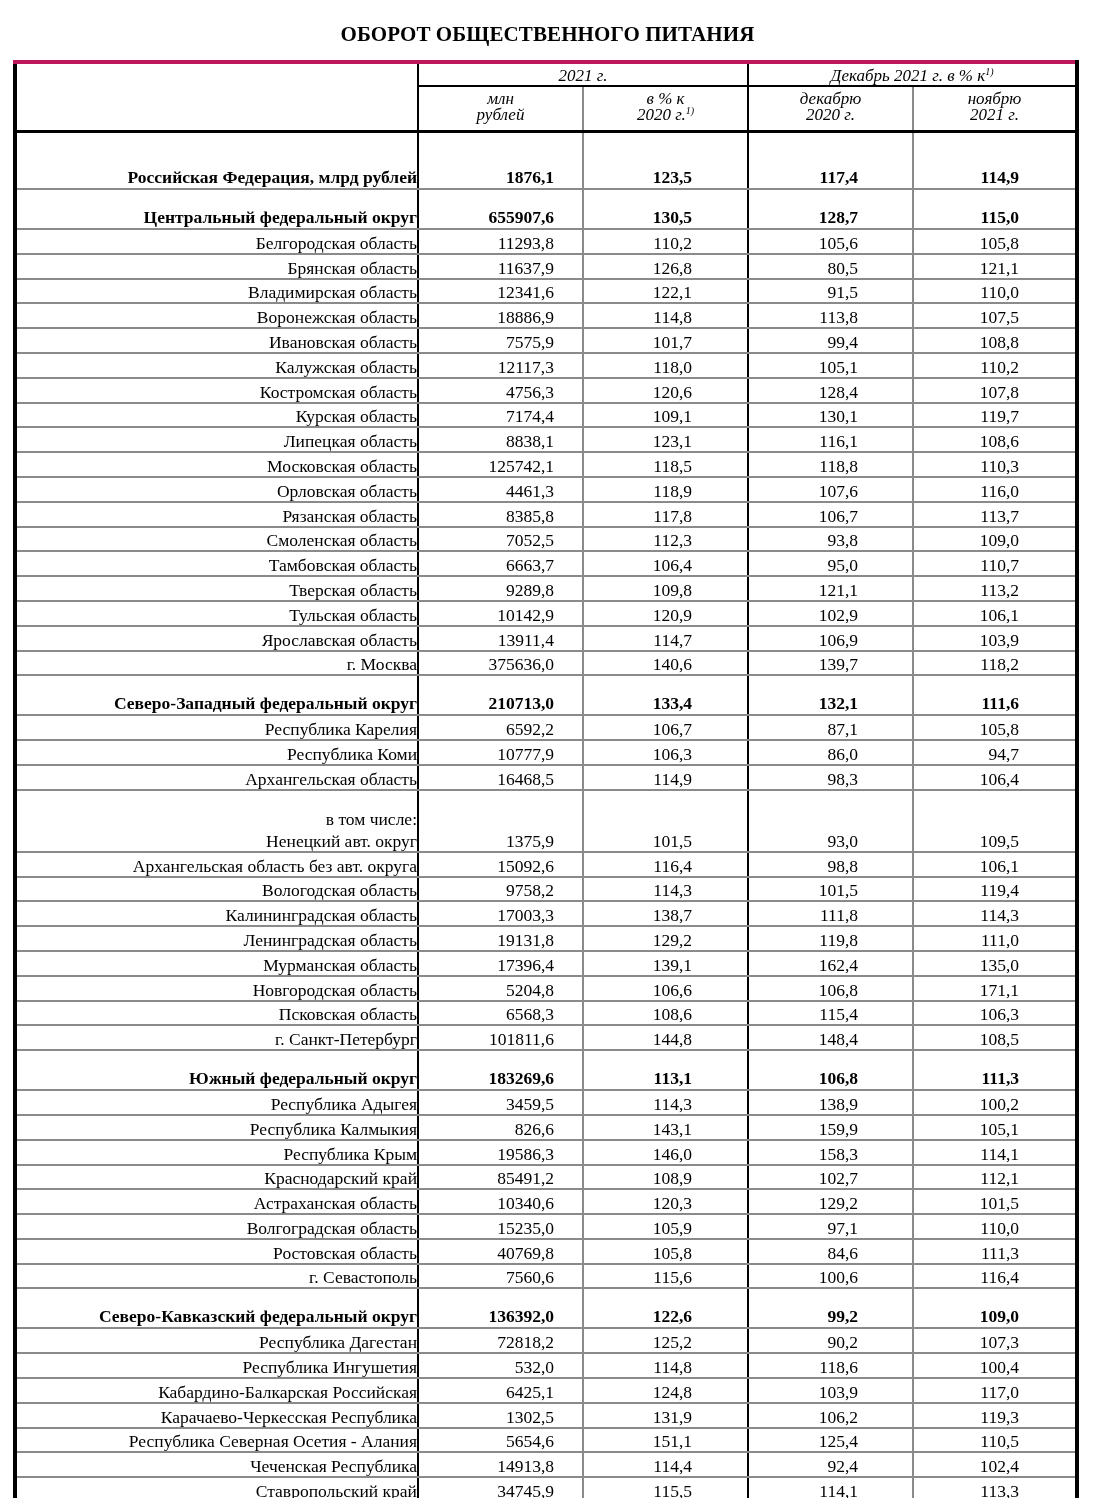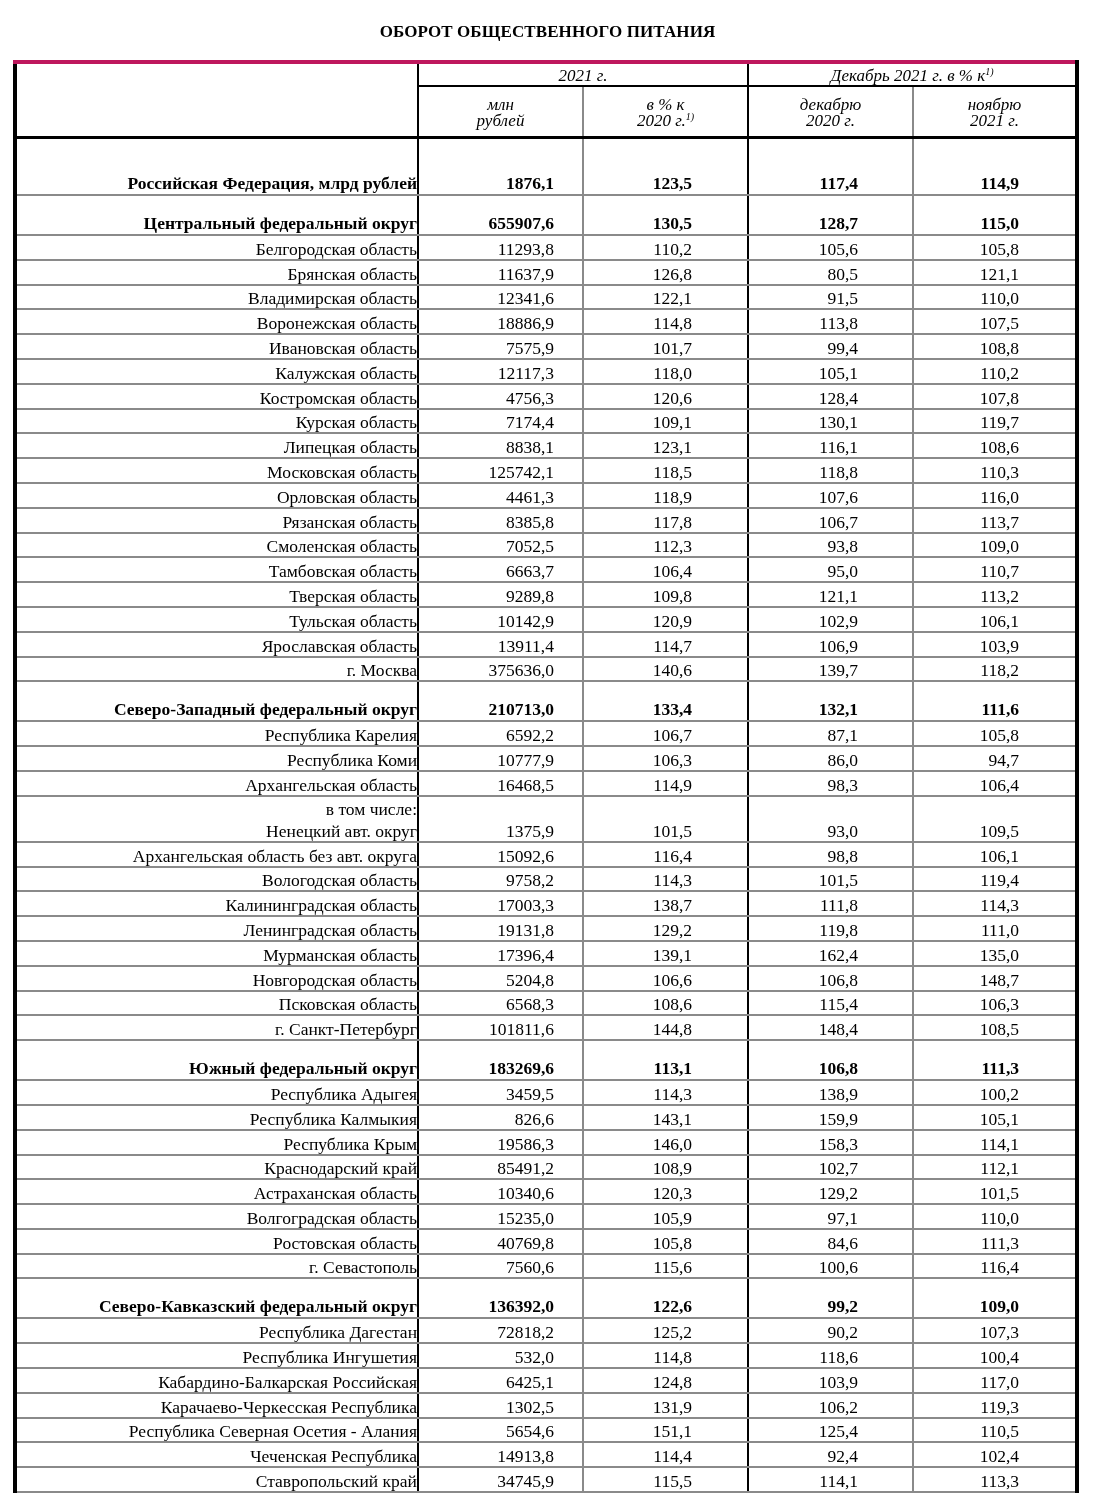--- a/index.html
+++ b/index.html
@@ -2,57 +2,57 @@
 <html><head>
 <meta charset="utf-8">
 <style>
   html, body { margin: 0; padding: 0; background: #ffffff; }
   body {
     width: 1095px; height: 1498px; position: relative; overflow: hidden;
     font-family: "Liberation Serif", "DejaVu Serif", serif; color: #000;
   }
   .title {
     position: absolute; top: 22px; left: 0; width: 1095px; text-align: center;
-    font-weight: bold; font-size: 17px; letter-spacing: 0.1px;
+    font-weight: bold; font-size: 21px; letter-spacing: 0.1px;
   }
   table.t {
     position: absolute; left: 13px; top: 60px;
     border-collapse: collapse; table-layout: fixed;
     width: 1066px;
     border-top: 4px solid #be185d; border-left: 4px solid #000; border-right: 4px solid #000;
     font-size: 17.5px;
   }
   table.t col.c0 { width: 403px; }
   table.t col.c1 { width: 165px; }
   table.t col.c2 { width: 165px; }
   table.t col.c3 { width: 165px; }
   table.t col.c4 { width: 164px; }
   td, th { padding: 0; vertical-align: bottom; line-height: 20px; }
   th { font-weight: normal; font-style: italic; font-size: 17px; text-align: center; }
   .h1 th { height: 21px; border-bottom: 2px solid #000; line-height: 18px; }
-  .h2 th { height: 39px; border-bottom: 3px solid #000; line-height: 16px; vertical-align: top; padding-top: 10px; }
+  .h2 th { height: 39px; border-bottom: 3px solid #000; line-height: 16px; vertical-align: top; padding-top: 4px; }
   .bl { border-right: 2px solid #000; }
   .gl { border-right: 2px solid #8a8a8a; }
   tbody tr td { border-bottom: 2px solid #8a8a8a; }
   tr.reg td { height: 22.8px; }
   tr.rf td { height: 54px; font-weight: bold; padding-bottom: 1px; }
   tr.fd td { height: 37px; font-weight: bold; padding-bottom: 1px; }
   tr.sub td { height: 22.8px; }
   tr.tall td { height: 44px; }
   td.lab { text-align: right; padding-left: 8px; white-space: nowrap; }
   tr.rf td.lab { padding-left: 10px; }
   tr.fd td.lab { padding-left: 23px; }
   tr.sub td.lab { padding-left: 28px; }
   td.num { text-align: right; }
   td.n1 { padding-right: 28px; }
   td.n2 { padding-right: 55px; margin-left: 40px; }
   td.n3 { padding-right: 54px; padding-left: 6px; }
   td.n4 { padding-right: 56px; }
   sup { font-size: 10px; vertical-align: 6px; line-height: 0; }
-  .intro { display: block; padding-left: 26px; line-height: 24px; }
+  .intro { display: block; padding-left: 26px; line-height: 24px; margin-top: 16px; }
   .introname { display: block; padding-left: 21px; }
 </style>
 </head>
 <body>
 
 <div class="title">ОБОРОТ ОБЩЕСТВЕННОГО ПИТАНИЯ</div>
 
 <table class="t">
   <colgroup>
     <col class="c0">
@@ -298,21 +298,21 @@
         <td class="num n1 gl">17396,4</td>
         <td class="num n2 bl">139,1</td>
         <td class="num n3 gl">162,4</td>
         <td class="num n4">135,0</td>
       </tr>
       <tr class="reg">
         <td class="lab bl"><span>Новгородская область</span></td>
         <td class="num n1 gl">5204,8</td>
         <td class="num n2 bl">106,6</td>
         <td class="num n3 gl">106,8</td>
-        <td class="num n4">148,7</td>
+        <td class="num n4">171,1</td>
       </tr>
       <tr class="reg">
         <td class="lab bl"><span>Псковская область</span></td>
         <td class="num n1 gl">6568,3</td>
         <td class="num n2 bl">108,6</td>
         <td class="num n3 gl">115,4</td>
         <td class="num n4">106,3</td>
       </tr>
       <tr class="reg">
         <td class="lab bl"><span>г. Санкт-Петербург</span></td>

